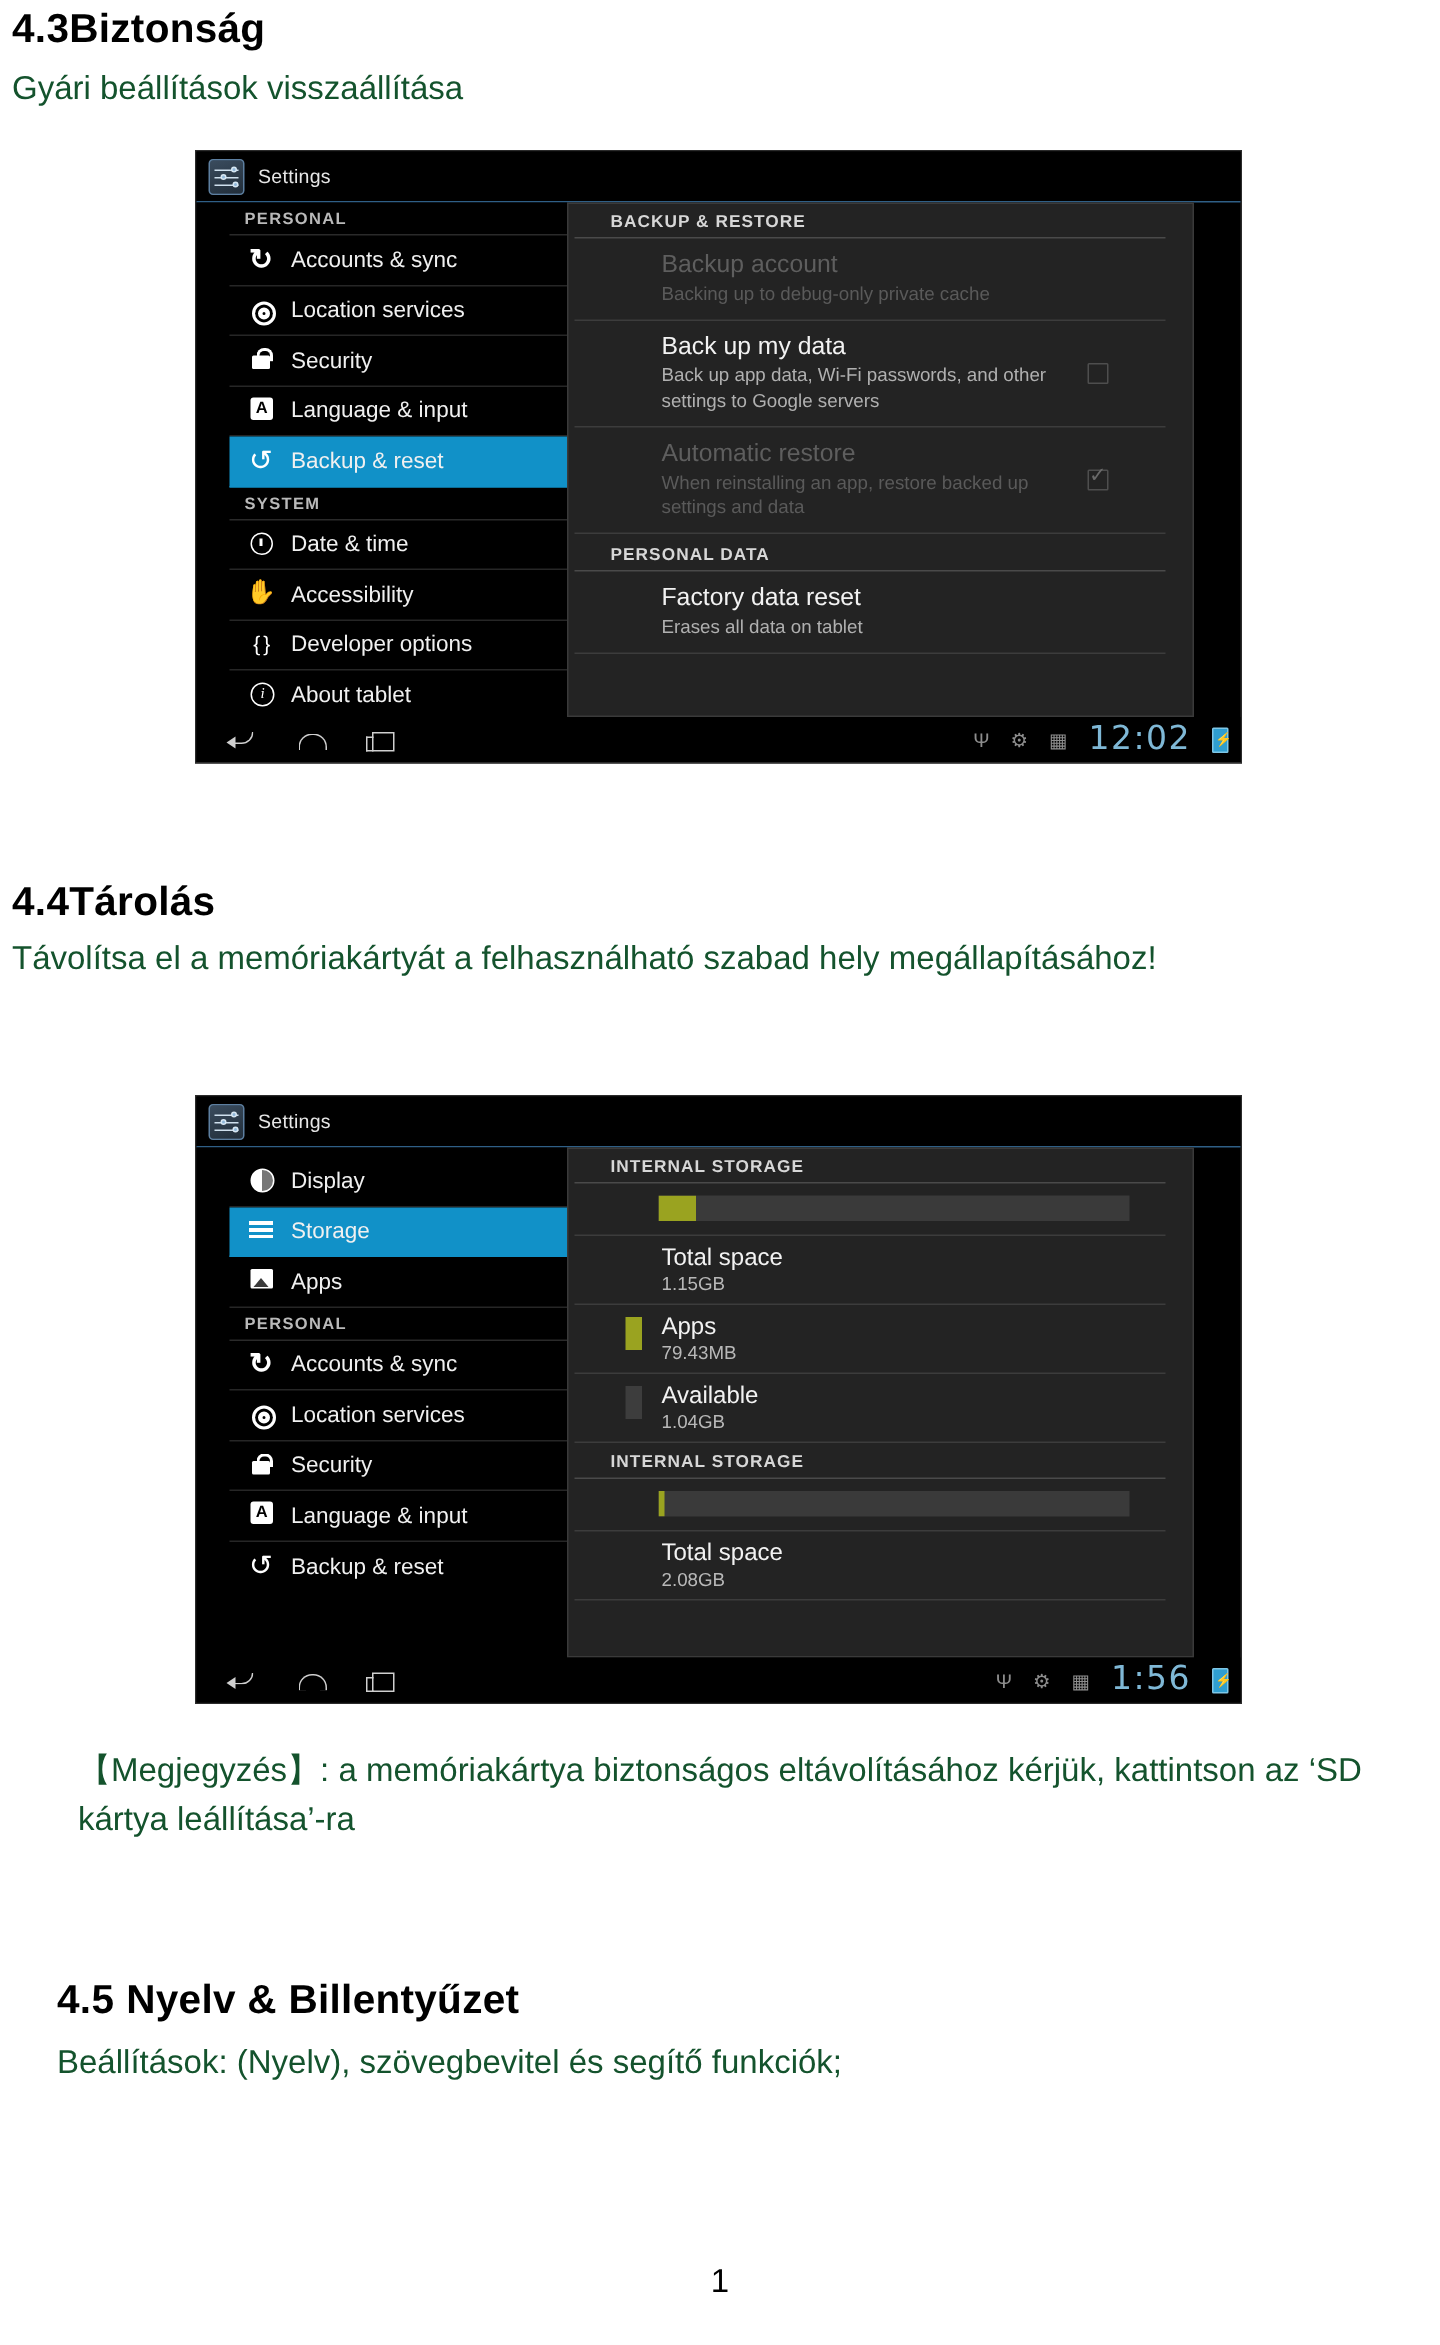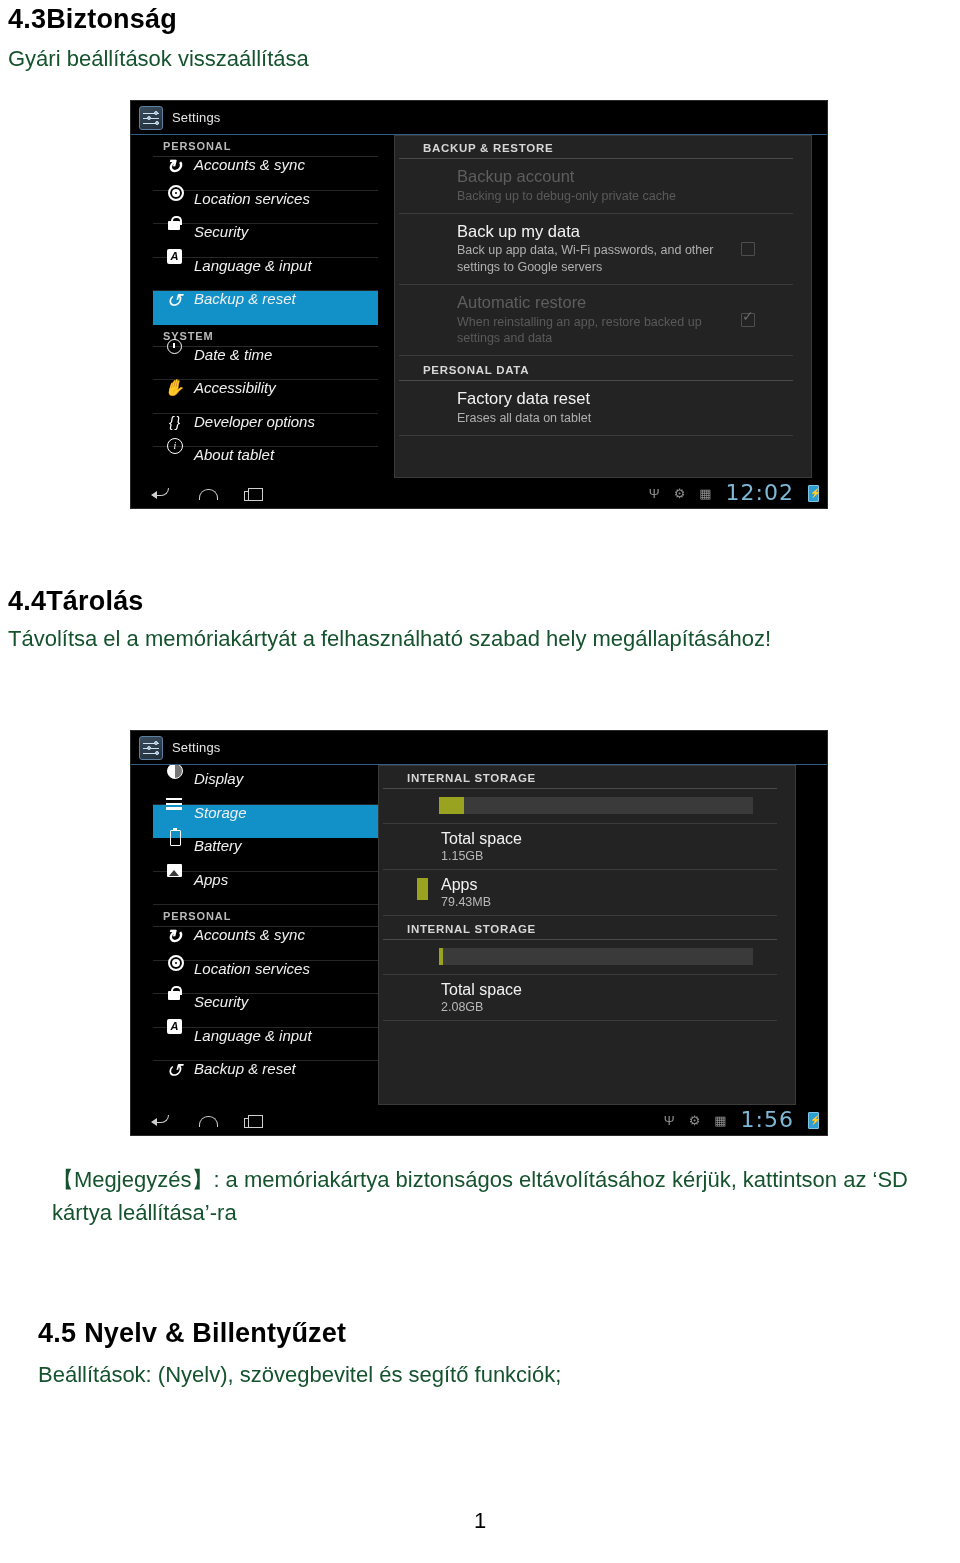--- a/index.html
+++ b/index.html
@@ -100,27 +100,26 @@
   .nav-group {
     color: #b9b9b9;
     font-size: 11px;
     font-weight: bold;
     letter-spacing: .9px;
     padding: 5px 0 4px 10px;
     border-bottom: 1px solid #2a2a2a;
   }
   .nav-item {
     display: flex;
-    align-items: flex-start;
+    align-items: center;
     height: 33.5px;
     padding-left: 10px;
     border-bottom: 1px solid #262626;
     color: #f0f0f0;
     font-size: 15px;
-    font-style: italic;
   }
   .nav-item.sel {
     background: #1191c8;
     border-bottom: 1px solid #1191c8;
   }
   .nav-ico {
     width: 22px;
     flex: 0 0 22px;
     text-align: center;
     color: #ffffff;
@@ -443,21 +442,21 @@
         <div class="nav-item">
           <span class="nav-ico ic-dev"></span>
           <span class="nav-lbl">Developer options</span>
         </div>
         <div class="nav-item" style="border-bottom:none;">
           <span class="nav-ico ic-about"></span>
           <span class="nav-lbl">About tablet</span>
         </div>
       </div>
 
-      <div class="content" style="width:418px; margin-left:16px;">
+      <div class="content" style="width:418px; margin-left:0px;">
         <div class="sec-hdr">BACKUP &amp; RESTORE</div>
 
         <div class="row dim">
           <div class="r-title">Backup account</div>
           <div class="r-sub">Backing up to debug-only private cache</div>
         </div>
 
         <div class="row">
           <div class="r-title">Back up my data</div>
           <div class="r-sub">Back up app data, Wi-Fi passwords, and other settings to Google servers</div>
@@ -520,24 +519,20 @@
         <div style="height:6px;"></div>
         <div class="nav-item">
           <span class="nav-ico ic-display"></span>
           <span class="nav-lbl">Display</span>
         </div>
         <div class="nav-item sel">
           <span class="nav-ico ic-storage"></span>
           <span class="nav-lbl">Storage</span>
         </div>
         <div class="nav-item">
-          <span class="nav-ico ic-batt"></span>
-          <span class="nav-lbl">Battery</span>
-        </div>
-        <div class="nav-item">
           <span class="nav-ico ic-apps"></span>
           <span class="nav-lbl">Apps</span>
         </div>
 
         <div class="nav-group">PERSONAL</div>
 
         <div class="nav-item">
           <span class="nav-ico ic-sync"></span>
           <span class="nav-lbl">Accounts &amp; sync</span>
         </div>
@@ -572,20 +567,25 @@
           <div class="stat-name">Total space</div>
           <div class="stat-val">1.15GB</div>
         </div>
 
         <div class="stat-row">
           <div class="swatch" id="sw-apps" style="background: rgb(154, 163, 32);"></div>
           <div class="stat-name">Apps</div>
           <div class="stat-val">79.43MB</div>
         </div>
 
+        <div class="stat-row">
+          <div class="swatch" id="sw-avail" style="background: rgb(61, 61, 61);"></div>
+          <div class="stat-name">Available</div>
+          <div class="stat-val">1.04GB</div>
+        </div>
 
         <div class="sec-hdr" style="margin-top:1px;">INTERNAL STORAGE</div>
 
         <div class="bar-row">
           <div class="bar-track">
             <div class="bar-fill" id="bar2" style="width: 1.2%; background: rgb(154, 163, 32);"></div>
           </div>
         </div>
 
         <div class="stat-row">

